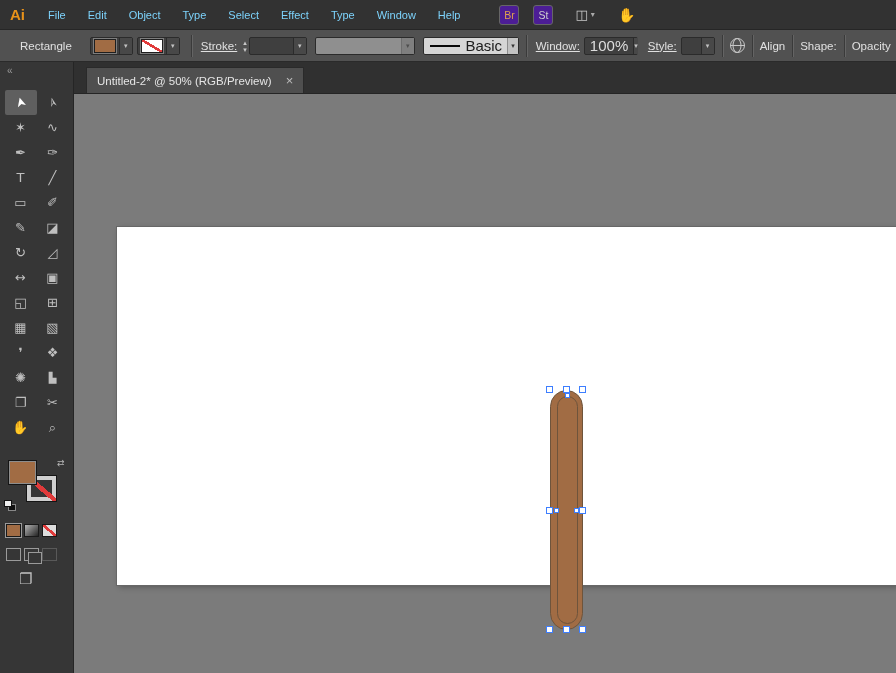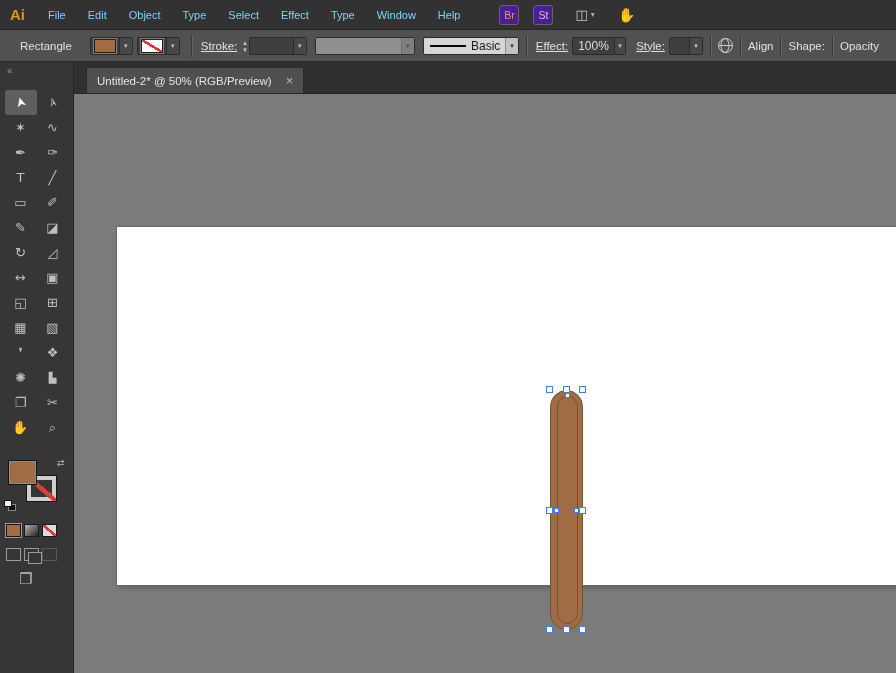--- a/index.html
+++ b/index.html
@@ -27,21 +27,21 @@
   .controlbar { position:absolute; left:0; top:30px; width:896px; height:32px;
     background:#515151; border-bottom:1px solid #2a2a2a; display:flex; align-items:center;
     padding-left:20px; font-size:11.5px; color:#e0e0e0; overflow:hidden; white-space:nowrap; }
   .cb-label { margin-right:6px; }
   .cb-link { text-decoration:underline; margin:0 4px 0 2px; }
   .vsep { width:1px; height:22px; background:#3a3a3a; margin:0 7px; box-shadow:1px 0 0 #646464; flex:none; }
   .combo { height:18px; display:inline-flex; align-items:center; background:#3f3f3f;
     border:1px solid #2b2b2b; border-radius:2px; flex:none; }
   .combo .caret { width:13px; align-self:stretch; display:flex; align-items:center; justify-content:center;
     font-size:7px; color:#c2c2c2; border-left:1px solid #2b2b2b; background:#484848; }
-  .combo .val { padding:0 5px; font-size:12px; color:#ddd; }
+  .combo .val { padding:0 5px; font-size:15px; color:#ddd; }
   .swatch-combo { margin-right:4px; }
   .swatch { width:22px; height:14px; margin:0 3px; border:1px solid #1f1f1f; box-shadow:0 0 0 1px #7e7e7e; }
   .swatch.fill { background:var(--brown); }
   .swatch.none { background:linear-gradient(to top right,#fff 44%,var(--red) 44%,var(--red) 56%,#fff 56%); }
   .stepper { display:inline-flex; flex-direction:column; justify-content:center; line-height:7px;
     font-size:7px; color:#c9c9c9; margin:0 2px; }
   .combo.disabled { background:#8f8f8f; }
   .combo.disabled .caret { background:#7f7f7f; color:#4e4e4e; border-left-color:#6d6d6d; }
   .combo.light { background:#d6d6d6; }
   .combo.light .val { color:#1c1c1c; }
@@ -163,21 +163,21 @@
     </span>
 
     <span class="combo light" style="width:96px;margin-left:8px">
       <span class="profile-line"></span>
       <span class="val" style="flex:1">Basic</span>
       <span class="caret">▾</span>
     </span>
 
     <span class="vsep"></span>
 
-    <span class="cb-link">Effect:</span>
+    <span class="cb-link">Window:</span>
     <span class="combo" style="width:54px">
       <span class="val" style="flex:1">100%</span>
       <span class="caret">▾</span>
     </span>
 
     <span class="cb-link" style="margin-left:10px">Style:</span>
     <span class="combo" style="width:34px">
       <span class="val" style="flex:1"></span>
       <span class="caret">▾</span>
     </span>

